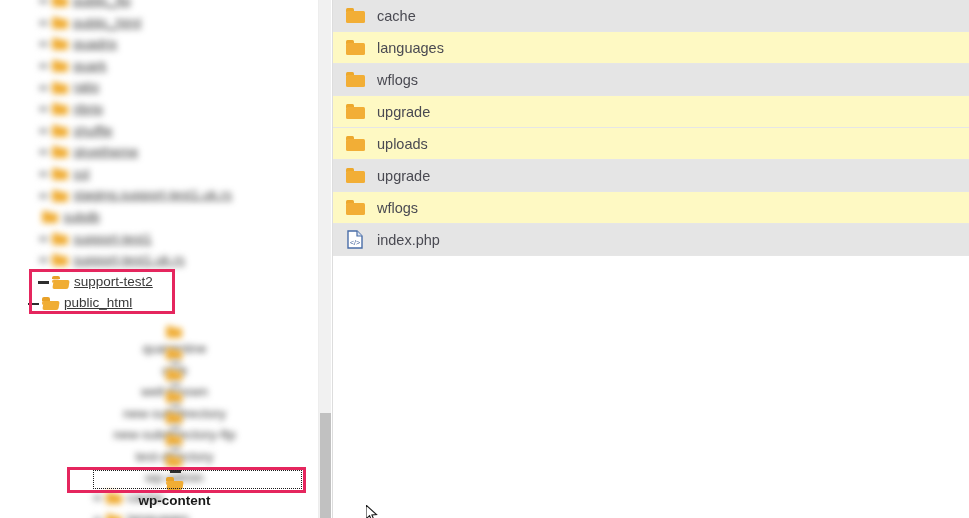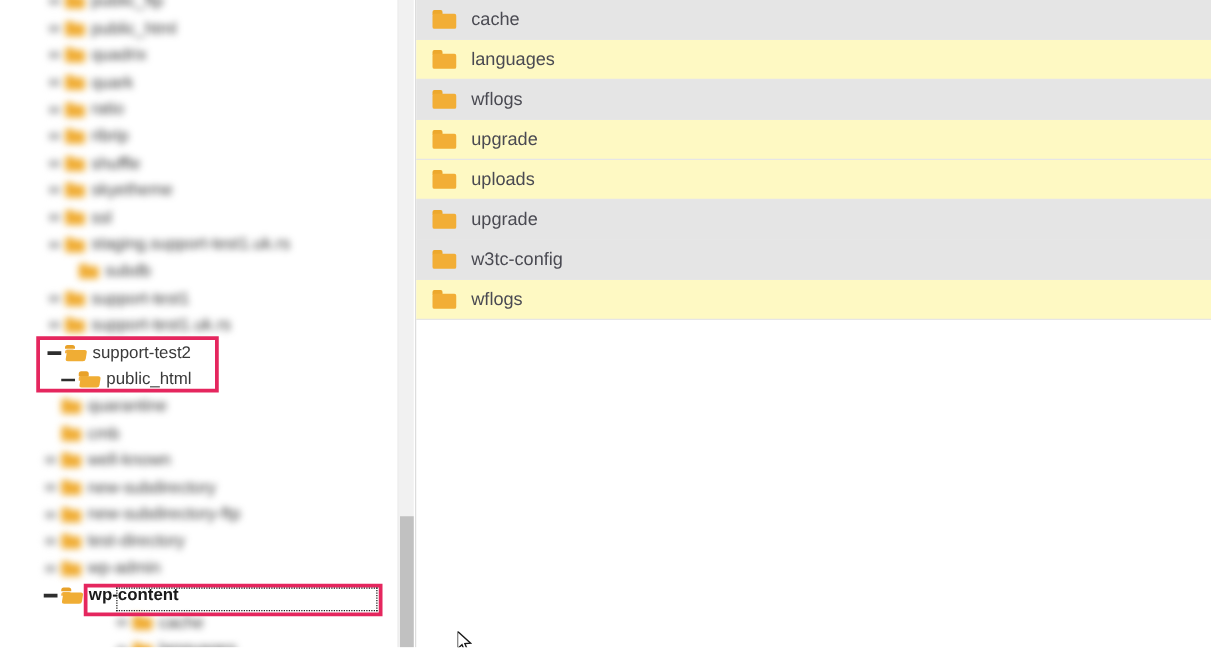--- a/index.html
+++ b/index.html
@@ -119,23 +119,23 @@
     width: 16px; height: 9px;
     background: #f0ad34;
     border-radius: 0 2px 2px 2px;
     transform: skewX(-9deg);
   }
 
   .tree-label { padding-right: 4px; }
   .tree-label.bold { font-weight: bold; color: #1a1a1a; }
 
   
-  .lvl0 { padding-left: 38px; }
-  .lvl1 { padding-left: 49px; }
-  .lvl2 { padding-left: 35px; }
+  .lvl0 { padding-left: 38px; text-decoration: underline; }
+  .lvl1 { padding-left: 28px; text-decoration: underline; }
+  .lvl2 { padding-left: 35px; flex-direction: column; }
   .lvl3 { padding-left: 92px; }
 
   
   .redbox {
     position: absolute;
     border: 3px solid #e5265e;
     box-sizing: border-box;
     pointer-events: none;
   }
   #redbox-parents { left: 29px; top: 269px; width: 146px; height: 45px; }
@@ -418,31 +418,37 @@
             <span class="fico-folder"></span>
           </div>
           <div class="cell-name">uploads</div>
         </div>
         <div class="file-row">
           <div class="cell-icon">
             <span class="fico-folder"></span>
           </div>
           <div class="cell-name">upgrade</div>
         </div>
+        <div class="file-row alt">
+          <div class="cell-icon">
+            <span class="fico-folder"></span>
+          </div>
+          <div class="cell-name">wflogs</div>
+        </div>
         <div class="file-row">
           <div class="cell-icon">
-            <span class="fico-folder"></span>
-          </div>
-          <div class="cell-name">w3tc-config</div>
-        </div>
-        <div class="file-row alt">
-          <div class="cell-icon">
-            <span class="fico-folder"></span>
-          </div>
-          <div class="cell-name">wflogs</div>
+            <span class="fico-php">
+              <svg width="16" height="19" viewBox="0 0 16 19">
+                <path d="M1 1 h9 l5 5 v12 h-14 z" fill="#ffffff" stroke="#4a6ea8" stroke-width="1.4"></path>
+                <path d="M10 1 v5 h5" fill="#dde4f0" stroke="#4a6ea8" stroke-width="1.2"></path>
+                <text x="8" y="15" font-size="7" fill="#3a5c96" text-anchor="middle" font-family="Liberation Sans, sans-serif">&lt;/&gt;</text>
+              </svg>
+            </span>
+          </div>
+          <div class="cell-name">index.php</div>
         </div>
       </div>
   </div>
 
   <svg id="cursor" viewBox="0 0 13 18">
     <polygon points="0,0 0,14 3.6,10.7 6,16.5 8.2,15.5 5.9,9.9 10.5,9.6" fill="#ffffff" stroke="#1a1a1a" stroke-width="1.1"></polygon>
   </svg>
 
 </div>
 

